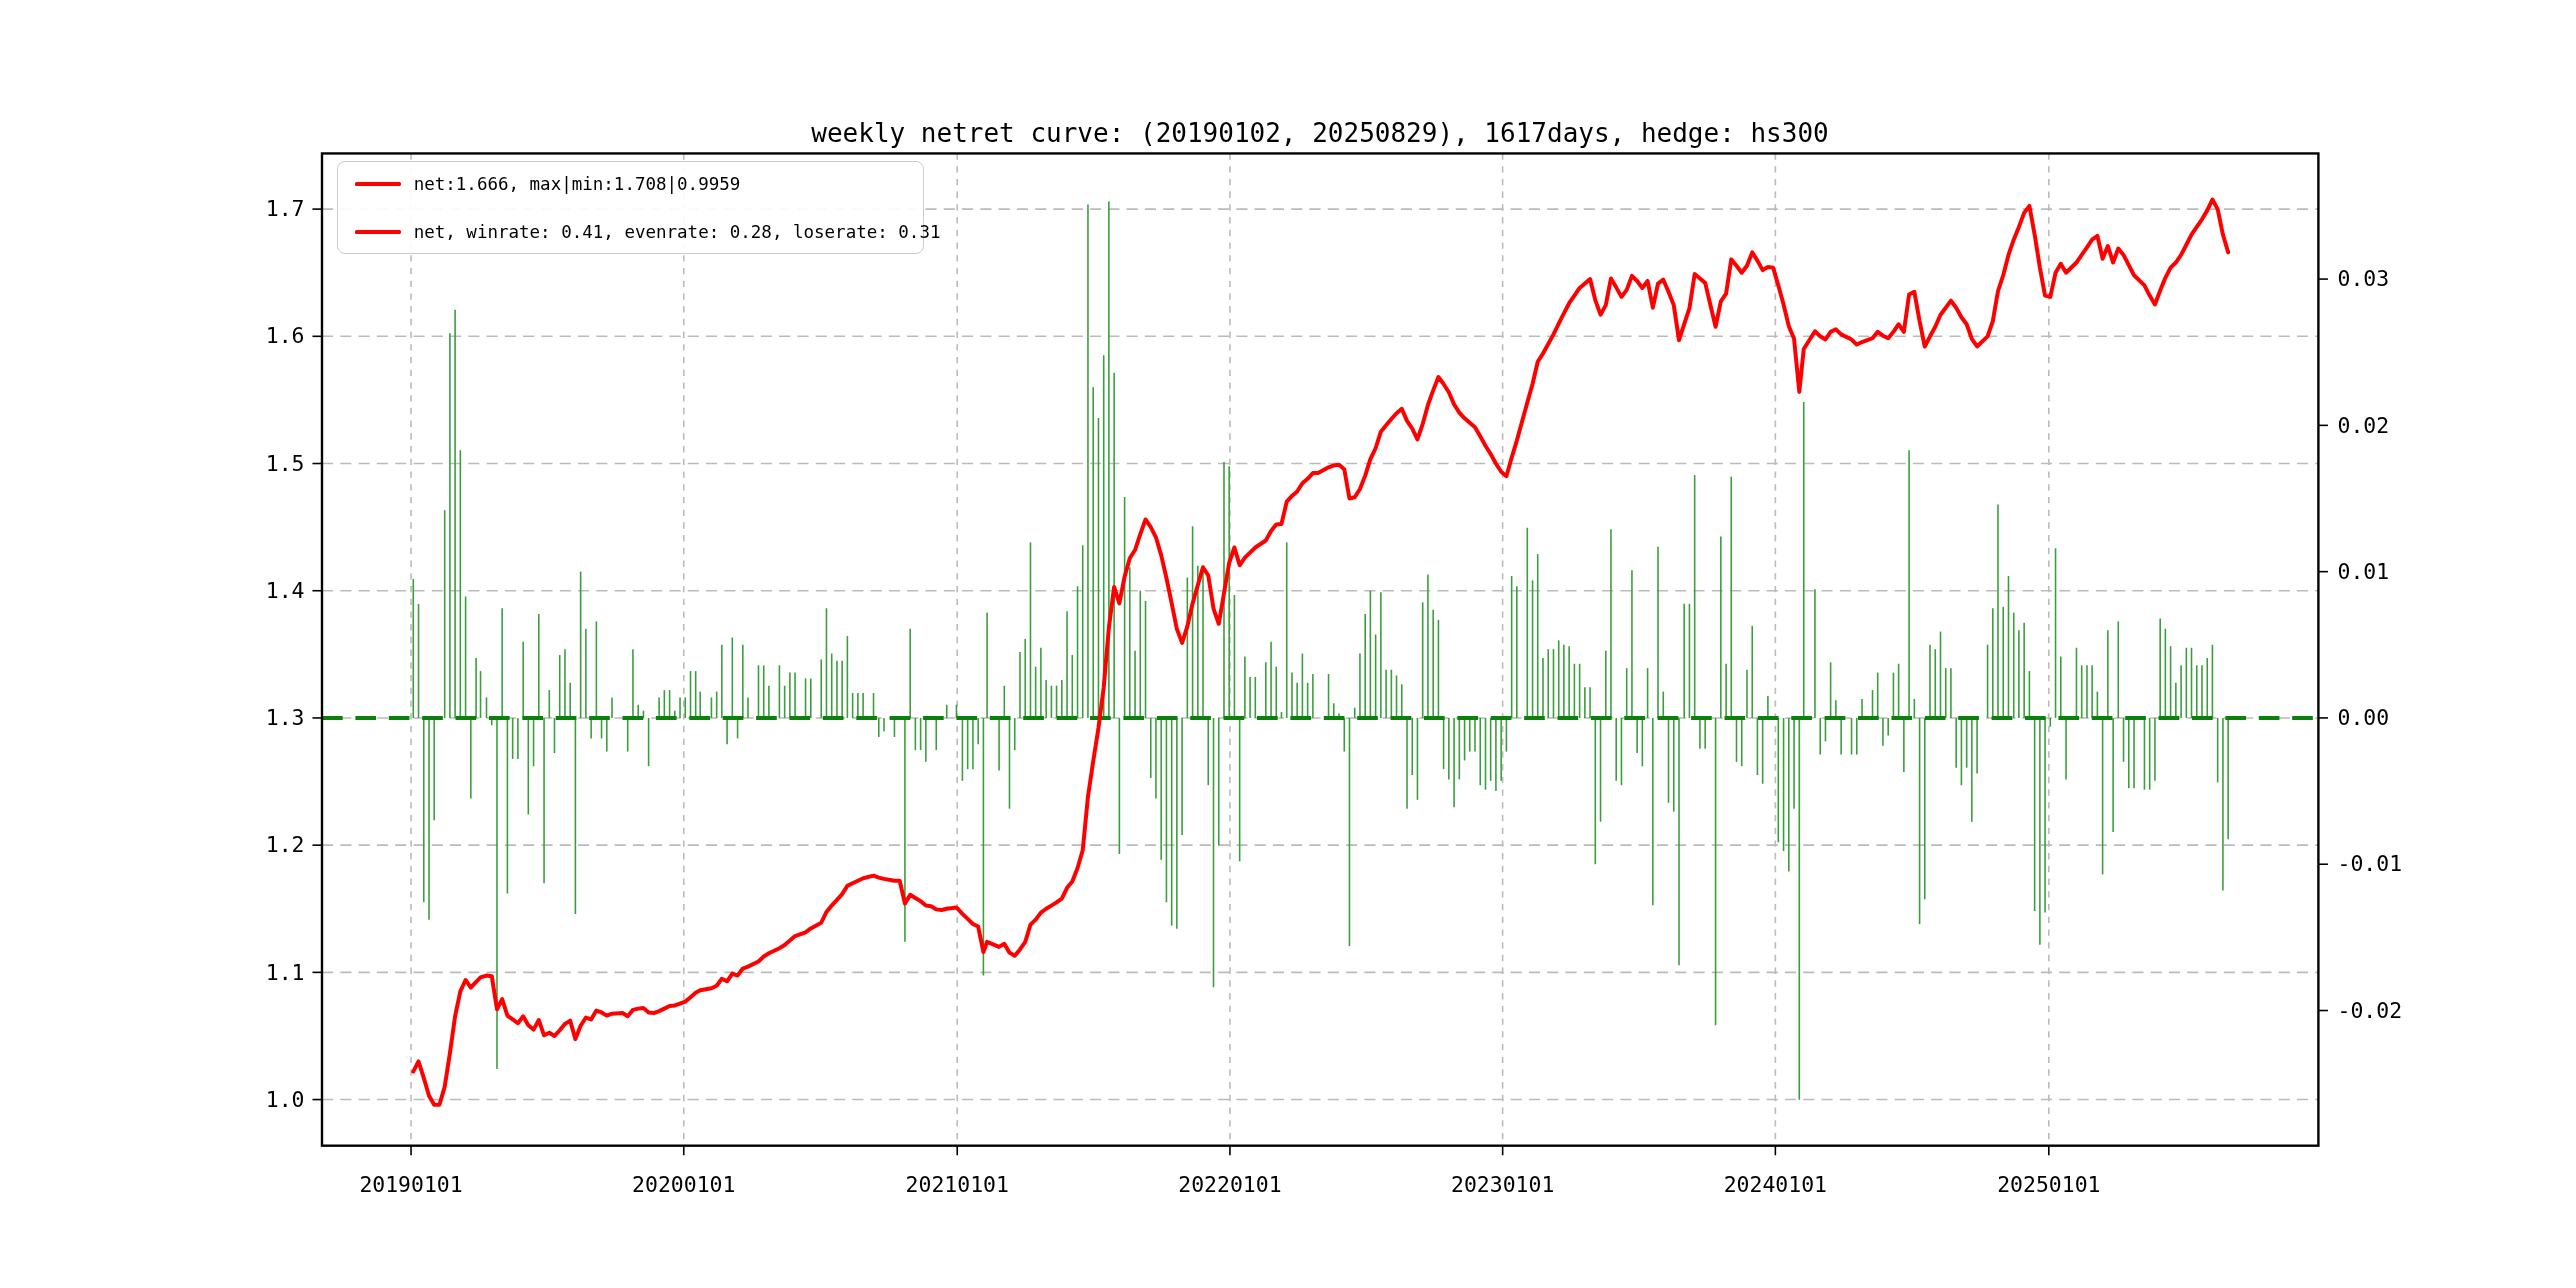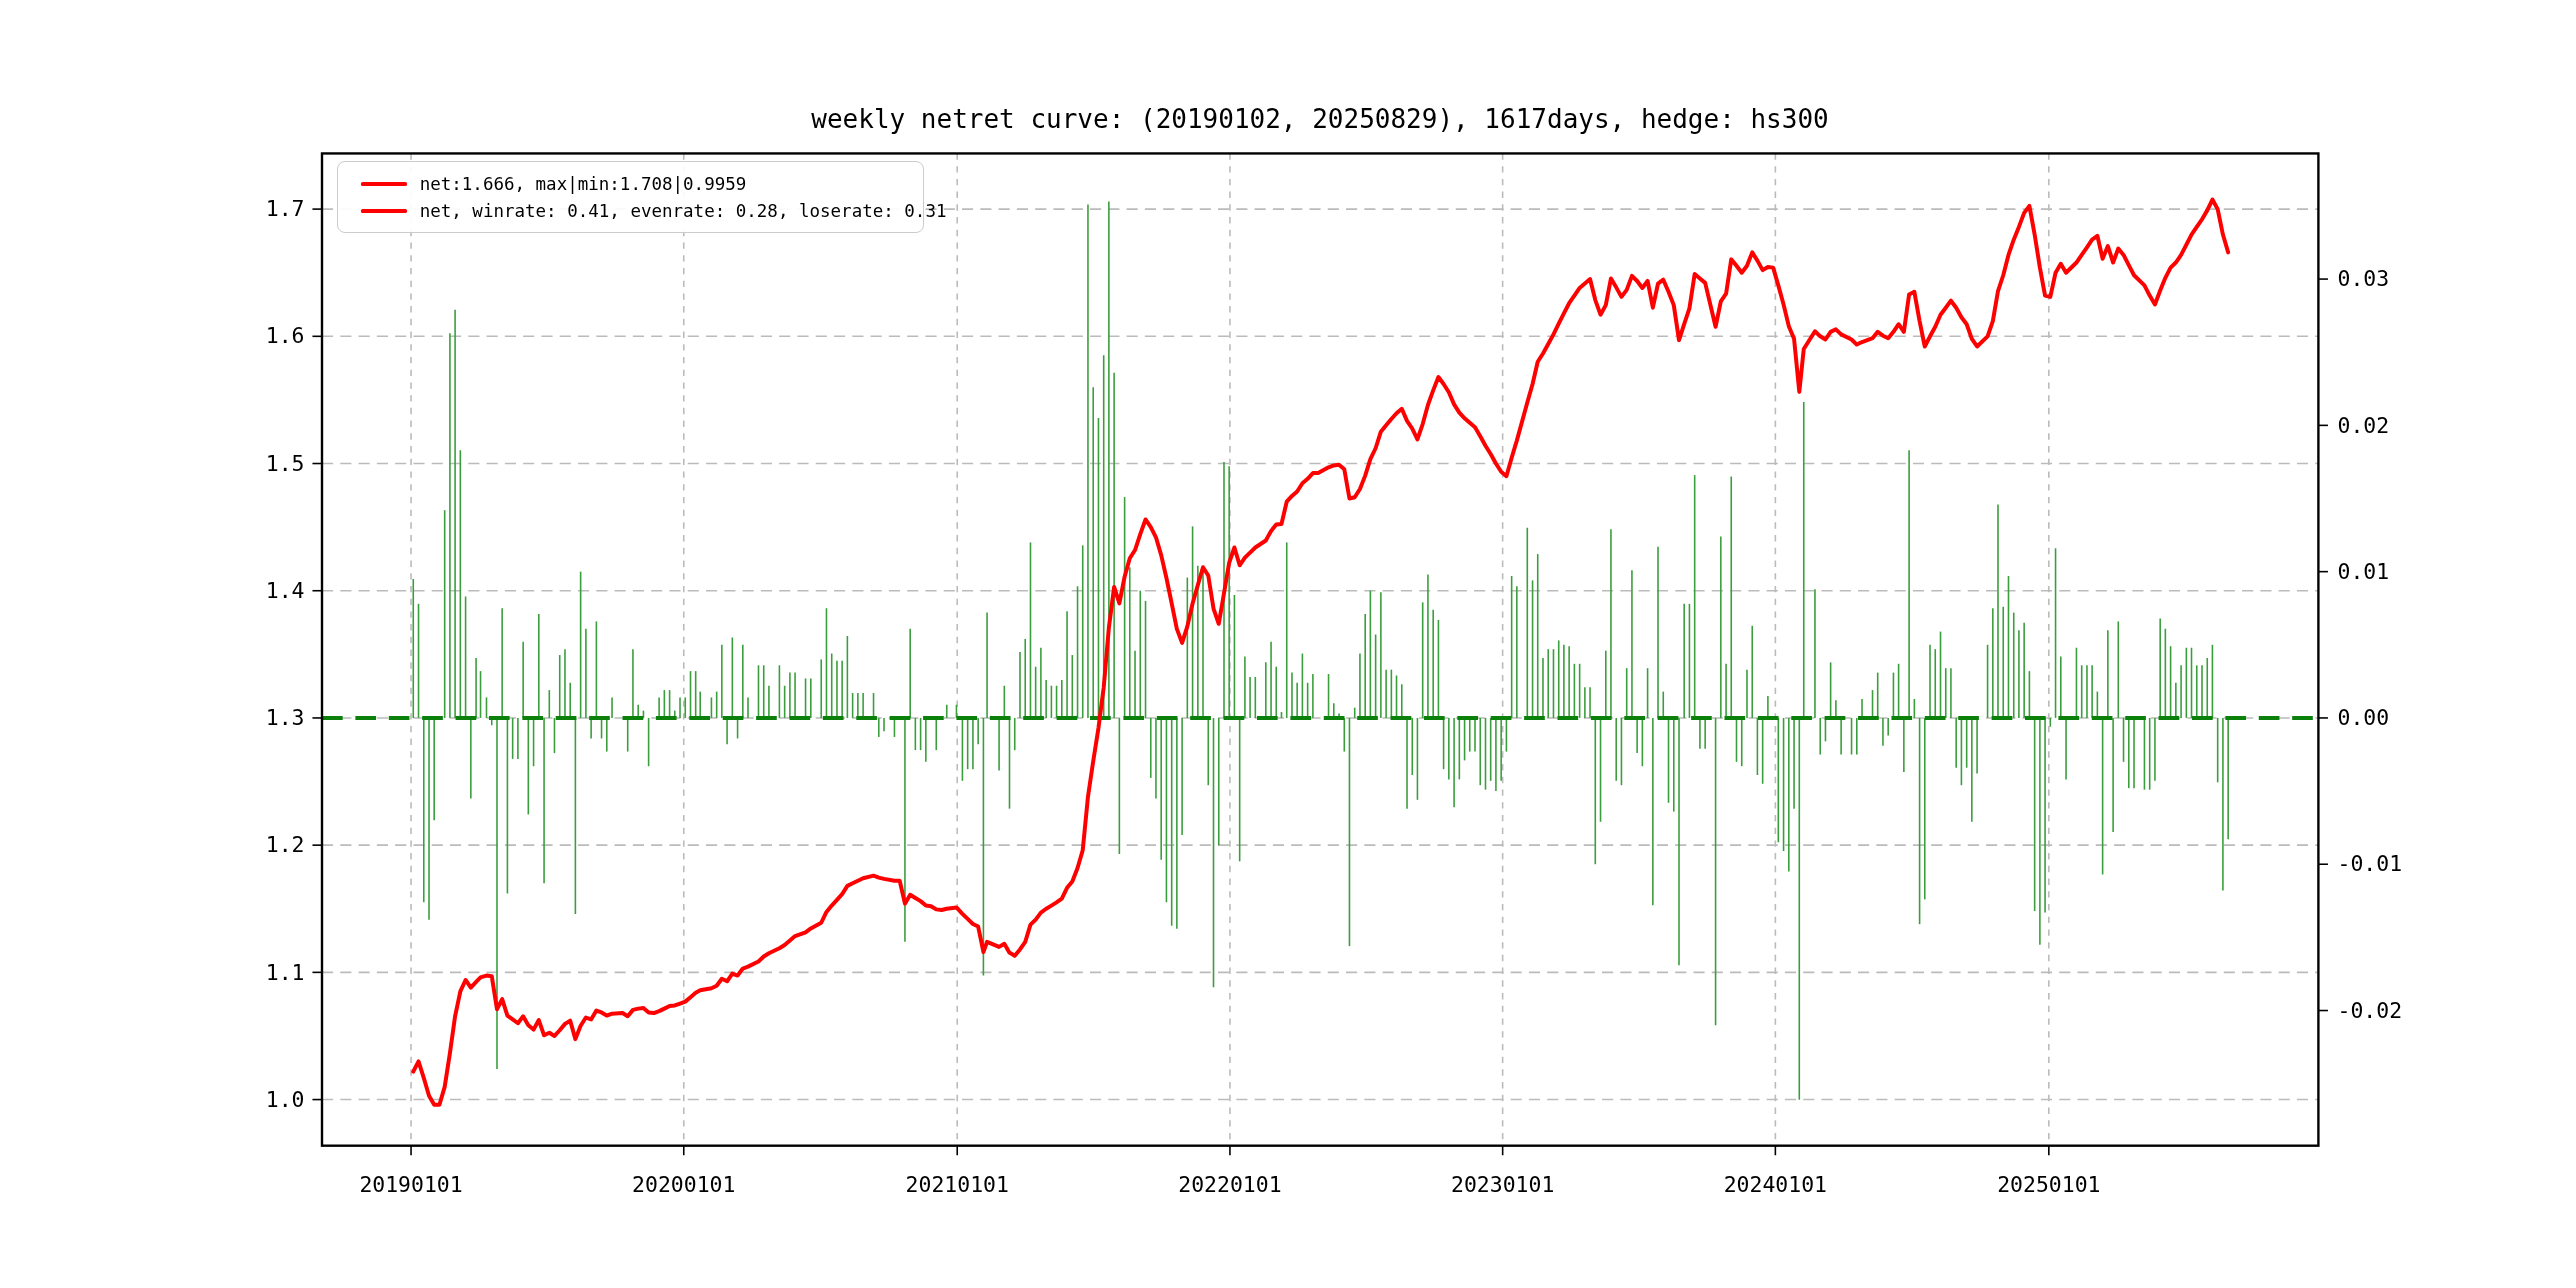--- a/index.html
+++ b/index.html
@@ -1,26 +1,26 @@
 <!DOCTYPE html>
 <html style="font-size:12.7px"><head>
 <meta charset="utf-8">
 <style>
   html,body{margin:0;padding:0;background:#ffffff;}
   body{width:2576px;height:1288px;font-family:"DejaVu Sans Mono","Liberation Mono",monospace;}
   .figure{position:relative;width:2576px;height:1288px;background:#ffffff;overflow:hidden;}
   .figure svg{position:absolute;left:0;top:0;}
   .chart-title{
-    position:absolute;left:1320px;top:104px;transform:translateX(-50%);
+    position:absolute;left:1320px;top:118px;transform:translateX(-50%);
     font-size:26px;color:#000;white-space:nowrap;letter-spacing:0px;
   }
   .legend{
     position:absolute;left:337px;top:161px;width:587px;box-sizing:border-box;
     background:rgba(255,255,255,0.92);border:1.6px solid #cccccc;border-radius:8px;
-    padding:8px 23px;display:flex;flex-direction:column;gap:0;
+    padding:8px 17px;display:flex;flex-direction:column;gap:21px;
   }
   .legend-row{display:flex;align-items:center;gap:12.7px;height:27px;}
   .legend-swatch{width:46px;height:4px;border-radius:1.6px;flex:0 0 auto;}
   .legend-label{font-size:17.5px;color:#000;white-space:nowrap;}
   text{font-family:"DejaVu Sans Mono","Liberation Mono",monospace;fill:#000;}
 </style>
 </head>
 <body>
 
 <div class="figure">

